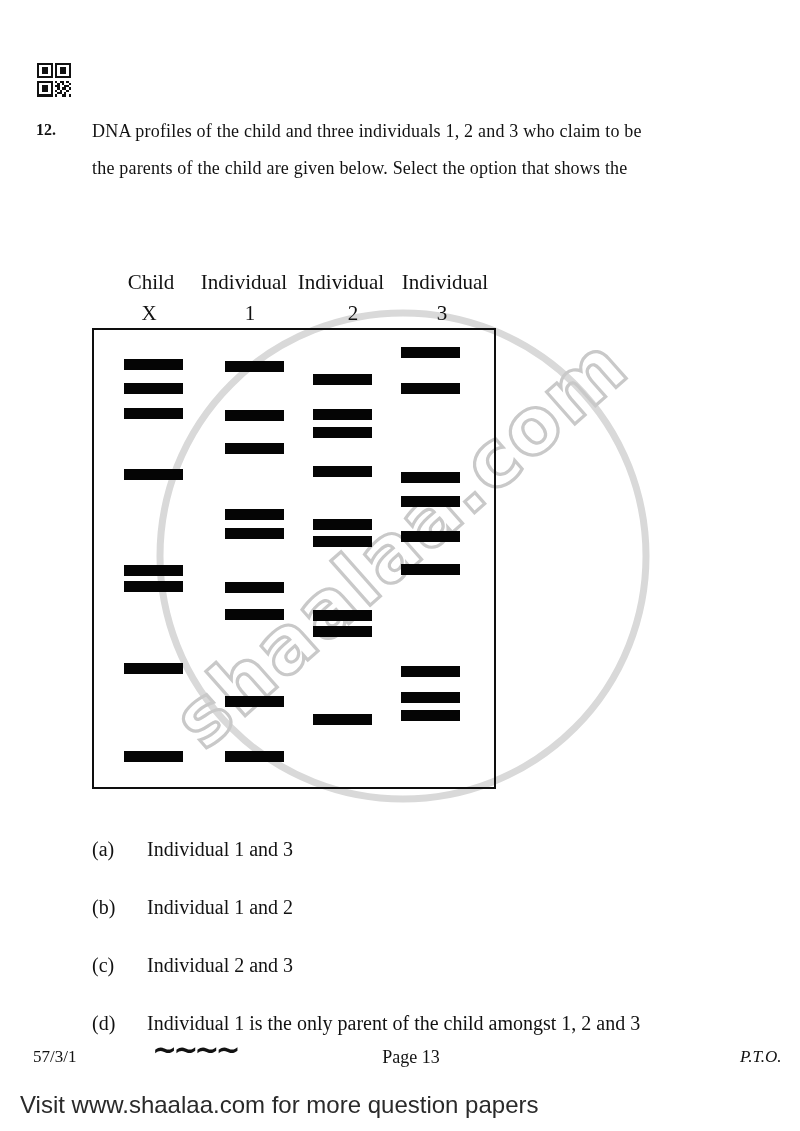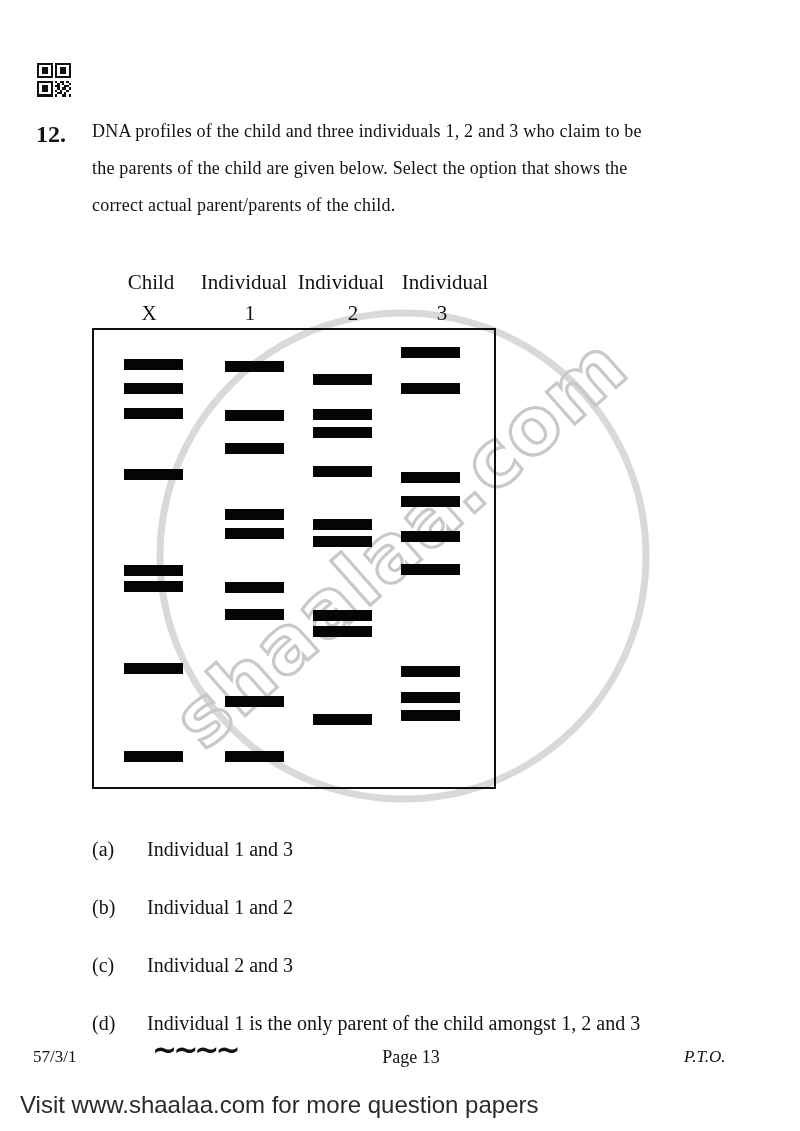--- a/index.html
+++ b/index.html
@@ -18,21 +18,21 @@
   .watermark text{
     font-family:"DejaVu Sans", sans-serif;
     font-weight:bold;
     font-size:78px;
     letter-spacing:2px;
     fill:none;
     stroke:#c9c9c9;
     stroke-width:3.2px;
   }
   
-  .qnum{position:absolute;left:36px;top:121px;font-size:24px;font-weight:bold;z-index:3;}
+  .qnum{position:absolute;left:36px;top:121px;font-size:16px;font-weight:bold;z-index:3;}
   .qline{position:absolute;left:92px;font-size:18px;letter-spacing:.2px;white-space:nowrap;z-index:3;}
   .qline.l1{top:121px;}
   .qline.l2{top:158px;}
   .qline.l3{top:195px;}
   
   .gel-head{position:absolute;transform:translateX(-50%);font-size:21px;white-space:nowrap;z-index:3;}
   
   .gel-box{
     position:absolute;left:92px;top:328px;width:404px;height:461px;
     border:2px solid #0e0e0e;box-sizing:border-box;
@@ -44,21 +44,21 @@
   .opt{position:absolute;left:92px;font-size:20px;white-space:nowrap;z-index:3;}
   .opt .opt-label{display:inline-block;width:55px;}
   
   .f-code{position:absolute;left:33px;top:1047px;font-size:17px;z-index:3;}
   .f-squiggle{
     position:absolute;left:152px;top:1032px;
     font-family:"DejaVu Sans", sans-serif;
     font-size:30px;font-weight:bold;letter-spacing:-4px;z-index:3;
   }
   .f-page{position:absolute;left:411px;top:1047px;transform:translateX(-50%);font-size:18px;z-index:3;}
-  .f-pto{position:absolute;left:684px;top:1047px;font-size:17px;font-style:italic;z-index:3;text-align:center;}
+  .f-pto{position:absolute;left:740px;top:1047px;font-size:17px;font-style:italic;z-index:3;text-align:center;}
   .banner{
     position:absolute;left:20px;top:1091px;
     font-family:"Liberation Sans", sans-serif;
     font-size:24px;color:#2a2a2a;z-index:3;
   }
 </style>
 </head>
 <body>
 
 <div class="page">
@@ -98,21 +98,20 @@
   </svg>
 
   <svg class="watermark" width="800" height="1131" viewBox="0 0 800 1131">
     <circle cx="403" cy="556" r="243" fill="none" stroke="#d9d9d9" stroke-width="7"></circle>
     <text transform="translate(204,752) rotate(-41.5)">shaalaa.com</text>
   </svg>
 
   <div class="qnum">12.</div>
   <div class="qline l1">DNA profiles of the child and three individuals 1, 2 and 3 who claim to be</div>
   <div class="qline l2">the parents of the child are given below. Select the option that shows the</div>
-  <div class="qline l3">correct actual parent/parents of the child.</div>
 
   <div class="gel-head" style="left:151px;top:270px;">Child</div>
   <div class="gel-head" style="left:244px;top:270px;">Individual</div>
   <div class="gel-head" style="left:341px;top:270px;">Individual</div>
   <div class="gel-head" style="left:445px;top:270px;">Individual</div>
   <div class="gel-head" style="left:149px;top:301px;">X</div>
   <div class="gel-head" style="left:250px;top:301px;">1</div>
   <div class="gel-head" style="left:353px;top:301px;">2</div>
   <div class="gel-head" style="left:442px;top:301px;">3</div>
 

